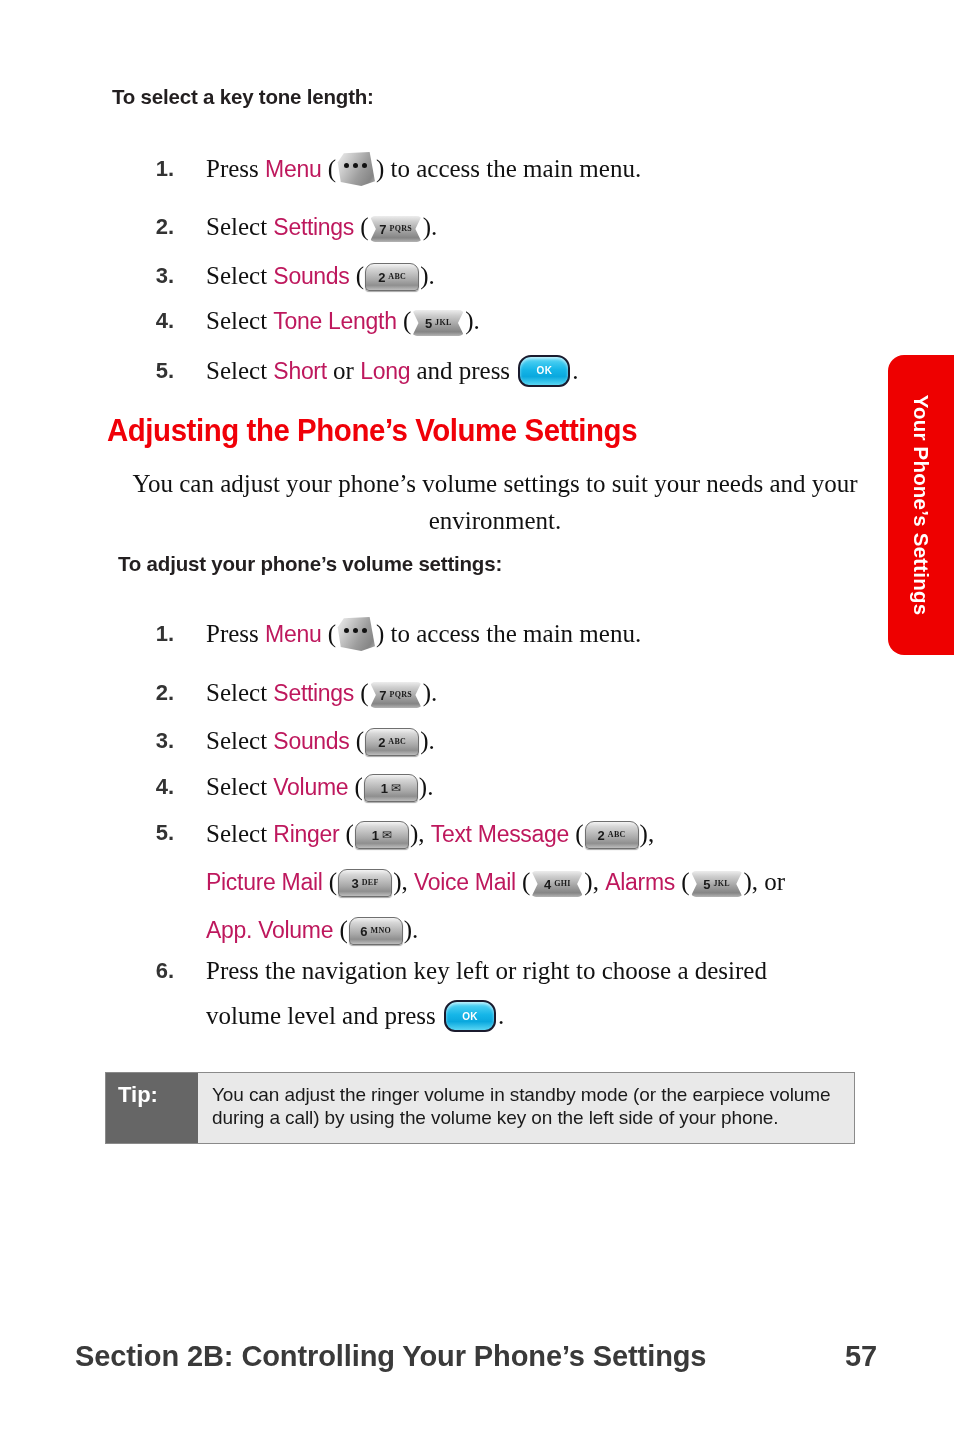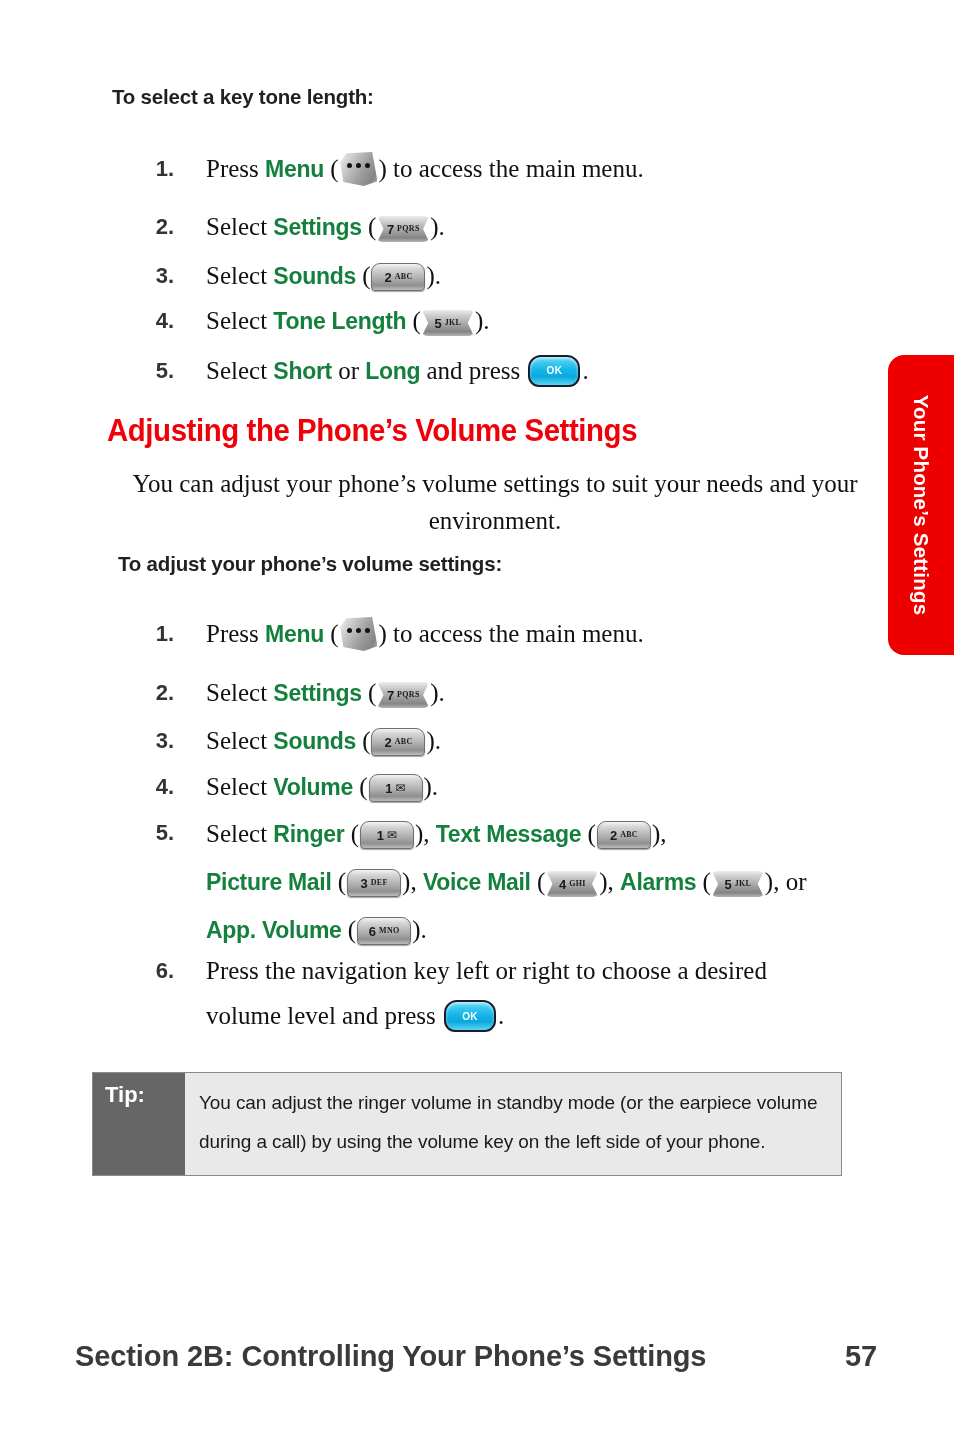--- a/index.html
+++ b/index.html
@@ -106,24 +106,24 @@
     font-size: 22px;
     color: #333333;
     line-height: 46px;
   }
   .item .txt {
     display: block;
     margin-left: 68px;
   }
   .item .bold {
     font-family: "Liberation Sans", sans-serif;
-    font-weight: bold;
+    font-weight: normal;
     font-size: 23px;
     letter-spacing: -0.3px;
-    color: #15803d;
+    color: #be185d;
   }
 
   
   .key {
     display: inline-block;
     vertical-align: -7px;
     position: relative;
     width: 52px;
     height: 26px;
     margin: 0 1px;
@@ -221,21 +221,21 @@
     font-family: "Liberation Sans", sans-serif;
     font-size: 10px;
     font-weight: bold;
     color: #ffffff;
     letter-spacing: 0.4px;
   }
 
   
   .tipbox {
     position: absolute;
-    left: 92px;
+    left: 105px;
     top: 1072px;
     width: 750px;
     display: flex;
     border: 1px solid #8a8a8a;
     box-sizing: border-box;
   }
   .tip-label {
     width: 92px;
     flex: 0 0 92px;
     background: #666666;
@@ -245,21 +245,21 @@
     font-size: 22px;
     padding: 9px 0 9px 12px;
     box-sizing: border-box;
   }
   .tip-body {
     flex: 1 1 auto;
     background: #e9e9e9;
     color: #1a1a1a;
     font-family: "Liberation Sans", sans-serif;
     font-size: 19px;
-    line-height: 39px;
+    line-height: 23px;
     padding: 10px 14px 14px 14px;
     box-sizing: border-box;
     letter-spacing: -0.1px;
   }
 
   
   .footer {
     position: absolute;
     left: 75px;
     top: 1340px;

